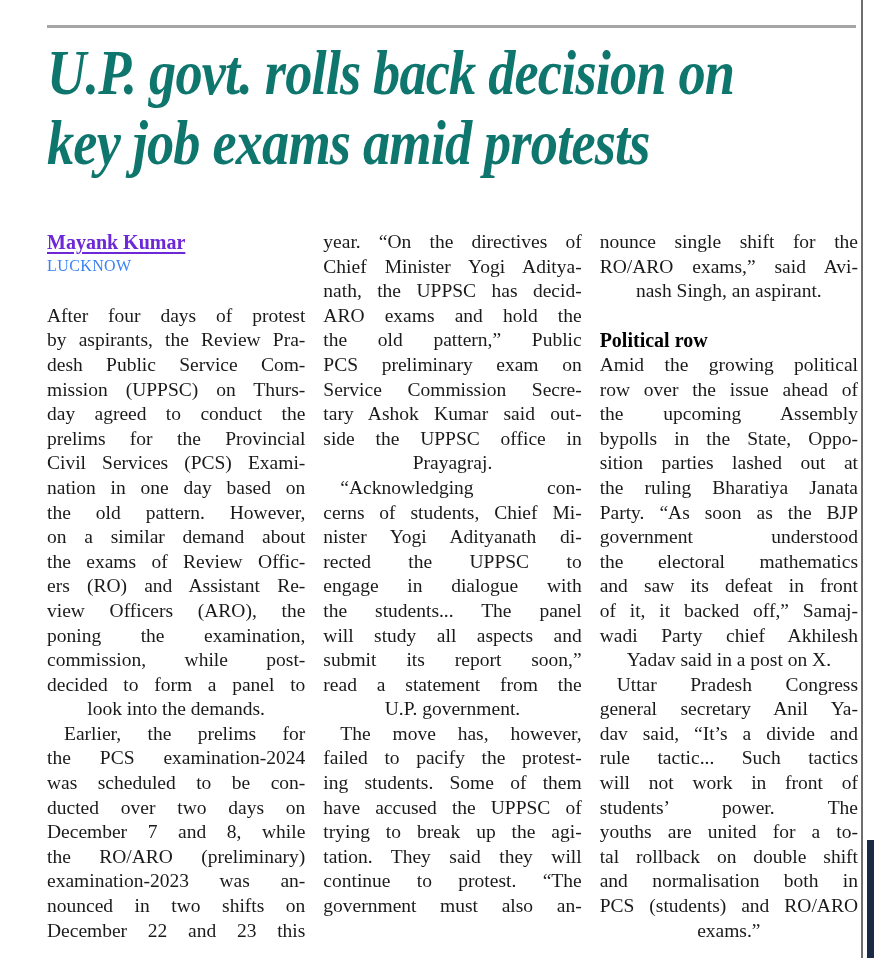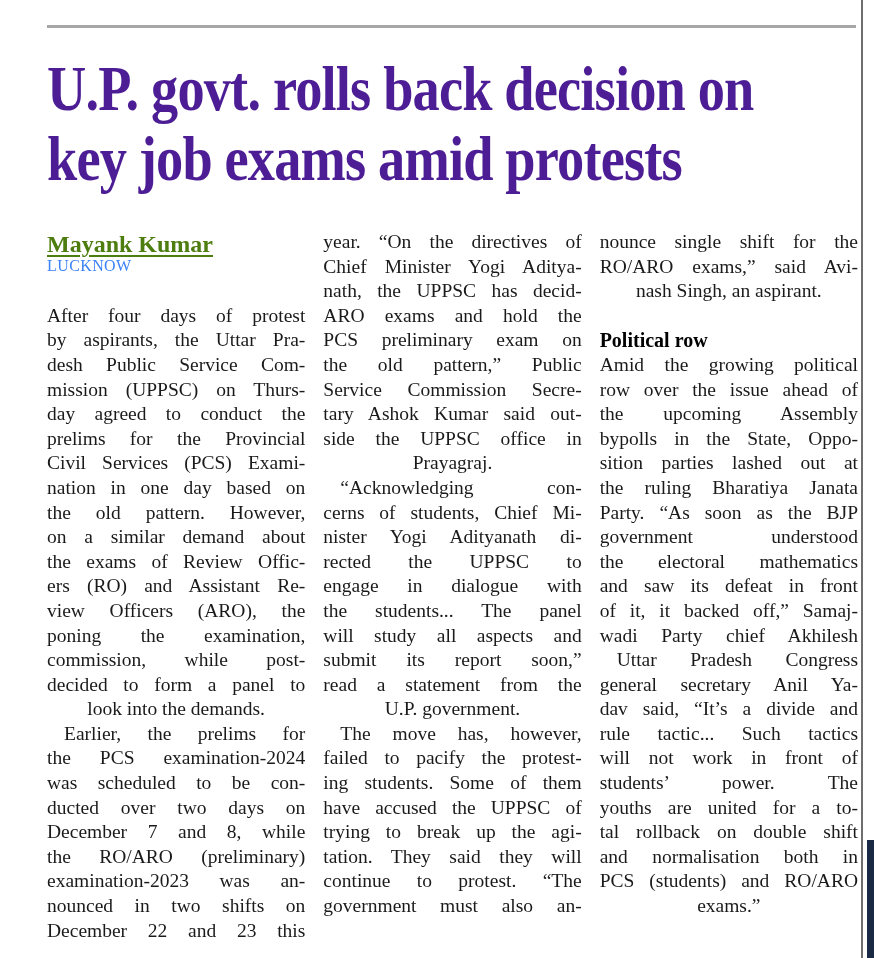--- a/index.html
+++ b/index.html
@@ -11,43 +11,43 @@
     position: relative;
     overflow: hidden;
   }
 
   .top-rule {
     position: absolute; left: 47px; top: 25px;
     width: 809px; height: 2.5px; background: #a6a6a6;
   }
 
   .headline {
-    position: absolute; left: 47px; top: 54px; width: 815px;
-    font-weight: bold; color: #4c1d95;
+    position: absolute; left: 47px; top: 38px; width: 815px;
+    font-weight: bold; color: #0f766e; font-style: italic;
   }
   .hl-line {
     display: block;
     font-size: 64px; line-height: 70px;
     letter-spacing: -1px;
     transform: scaleX(0.85); transform-origin: 0 50%;
     white-space: nowrap;
   }
 
   .columns {
     position: absolute; left: 47px; top: 231px; width: 811px;
     display: grid; grid-template-columns: 1fr 1fr 1fr; column-gap: 18px;
   }
   .col { min-width: 0; }
 
   .byline {
-    font-size: 24px; font-weight: bold; height: 26px;
+    font-size: 20px; font-weight: bold; height: 26px;
     text-decoration: underline;
     text-decoration-thickness: 1.5px;
     text-underline-offset: 3px;
-    color: #4d7c0f;
+    color: #6d28d9;
   }
   .dateline { font-size: 16px; height: 24px; letter-spacing: 0.4px; color: #3b82f6; }
   .byline-gap { height: 23.8px; }
 
   .line {
     height: 24.6px; font-size: 19.5px; color: #1a1a1a;
   }
   .line.j, .line.ji { text-align: justify; text-align-last: justify; }
   .line.ji { padding-left: 17px; }
   .line.l { text-align: center; }
@@ -73,21 +73,21 @@
   <span class="hl-line">key job exams amid protests</span>
 </h1>
 
 <div class="columns">
   <div class="col">
     <div class="byline">Mayank Kumar</div>
     <div class="dateline">LUCKNOW</div>
     <div class="byline-gap"></div>
     <div class="col-lines">
         <div class="line j">After four days of protest</div>
-        <div class="line j">by aspirants, the Uttar Pra-</div>
+        <div class="line j">by aspirants, the Review Pra-</div>
         <div class="line j">desh Public Service Com-</div>
         <div class="line j">mission (UPPSC) on Thurs-</div>
         <div class="line j">day agreed to conduct the</div>
         <div class="line j">prelims for the Provincial</div>
         <div class="line j">Civil Services (PCS) Exami-</div>
         <div class="line j">nation in one day based on</div>
         <div class="line j">the old pattern. However,</div>
         <div class="line j">on a similar demand about</div>
         <div class="line j">the exams of Review Offic-</div>
         <div class="line j">ers (RO) and Assistant Re-</div>
@@ -106,22 +106,22 @@
         <div class="line j">nounced in two shifts on</div>
         <div class="line j">December 22 and 23 this</div>
       </div>
   </div>
   <div class="col">
     <div class="col-lines">
         <div class="line j">year. “On the directives of</div>
         <div class="line j">Chief Minister Yogi Aditya-</div>
         <div class="line j">nath, the UPPSC has decid-</div>
         <div class="line j">ARO exams and hold the</div>
+        <div class="line j">the old pattern,” Public</div>
         <div class="line j">PCS preliminary exam on</div>
-        <div class="line j">the old pattern,” Public</div>
         <div class="line j">Service Commission Secre-</div>
         <div class="line j">tary Ashok Kumar said out-</div>
         <div class="line j">side the UPPSC office in</div>
         <div class="line l">Prayagraj.</div>
         <div class="line ji">“Acknowledging con-</div>
         <div class="line j">cerns of students, Chief Mi-</div>
         <div class="line j">nister Yogi Adityanath di-</div>
         <div class="line j">rected the UPPSC to</div>
         <div class="line j">engage in dialogue with</div>
         <div class="line j">the students... The panel</div>
@@ -151,20 +151,21 @@
         <div class="line j">the upcoming Assembly</div>
         <div class="line j">bypolls in the State, Oppo-</div>
         <div class="line j">sition parties lashed out at</div>
         <div class="line j">the ruling Bharatiya Janata</div>
         <div class="line j">Party. “As soon as the BJP</div>
         <div class="line j">government understood</div>
         <div class="line j">the electoral mathematics</div>
         <div class="line j">and saw its defeat in front</div>
         <div class="line j">of it, it backed off,” Samaj-</div>
         <div class="line j">wadi Party chief Akhilesh</div>
+        <div class="line l">Yadav said in a post on X.</div>
         <div class="line ji">Uttar Pradesh Congress</div>
         <div class="line j">general secretary Anil Ya-</div>
         <div class="line j">dav said, “It’s a divide and</div>
         <div class="line j">rule tactic... Such tactics</div>
         <div class="line j">will not work in front of</div>
         <div class="line j">students’ power. The</div>
         <div class="line j">youths are united for a to-</div>
         <div class="line j">tal rollback on double shift</div>
         <div class="line j">and normalisation both in</div>
         <div class="line j">PCS (students) and RO/ARO</div>

